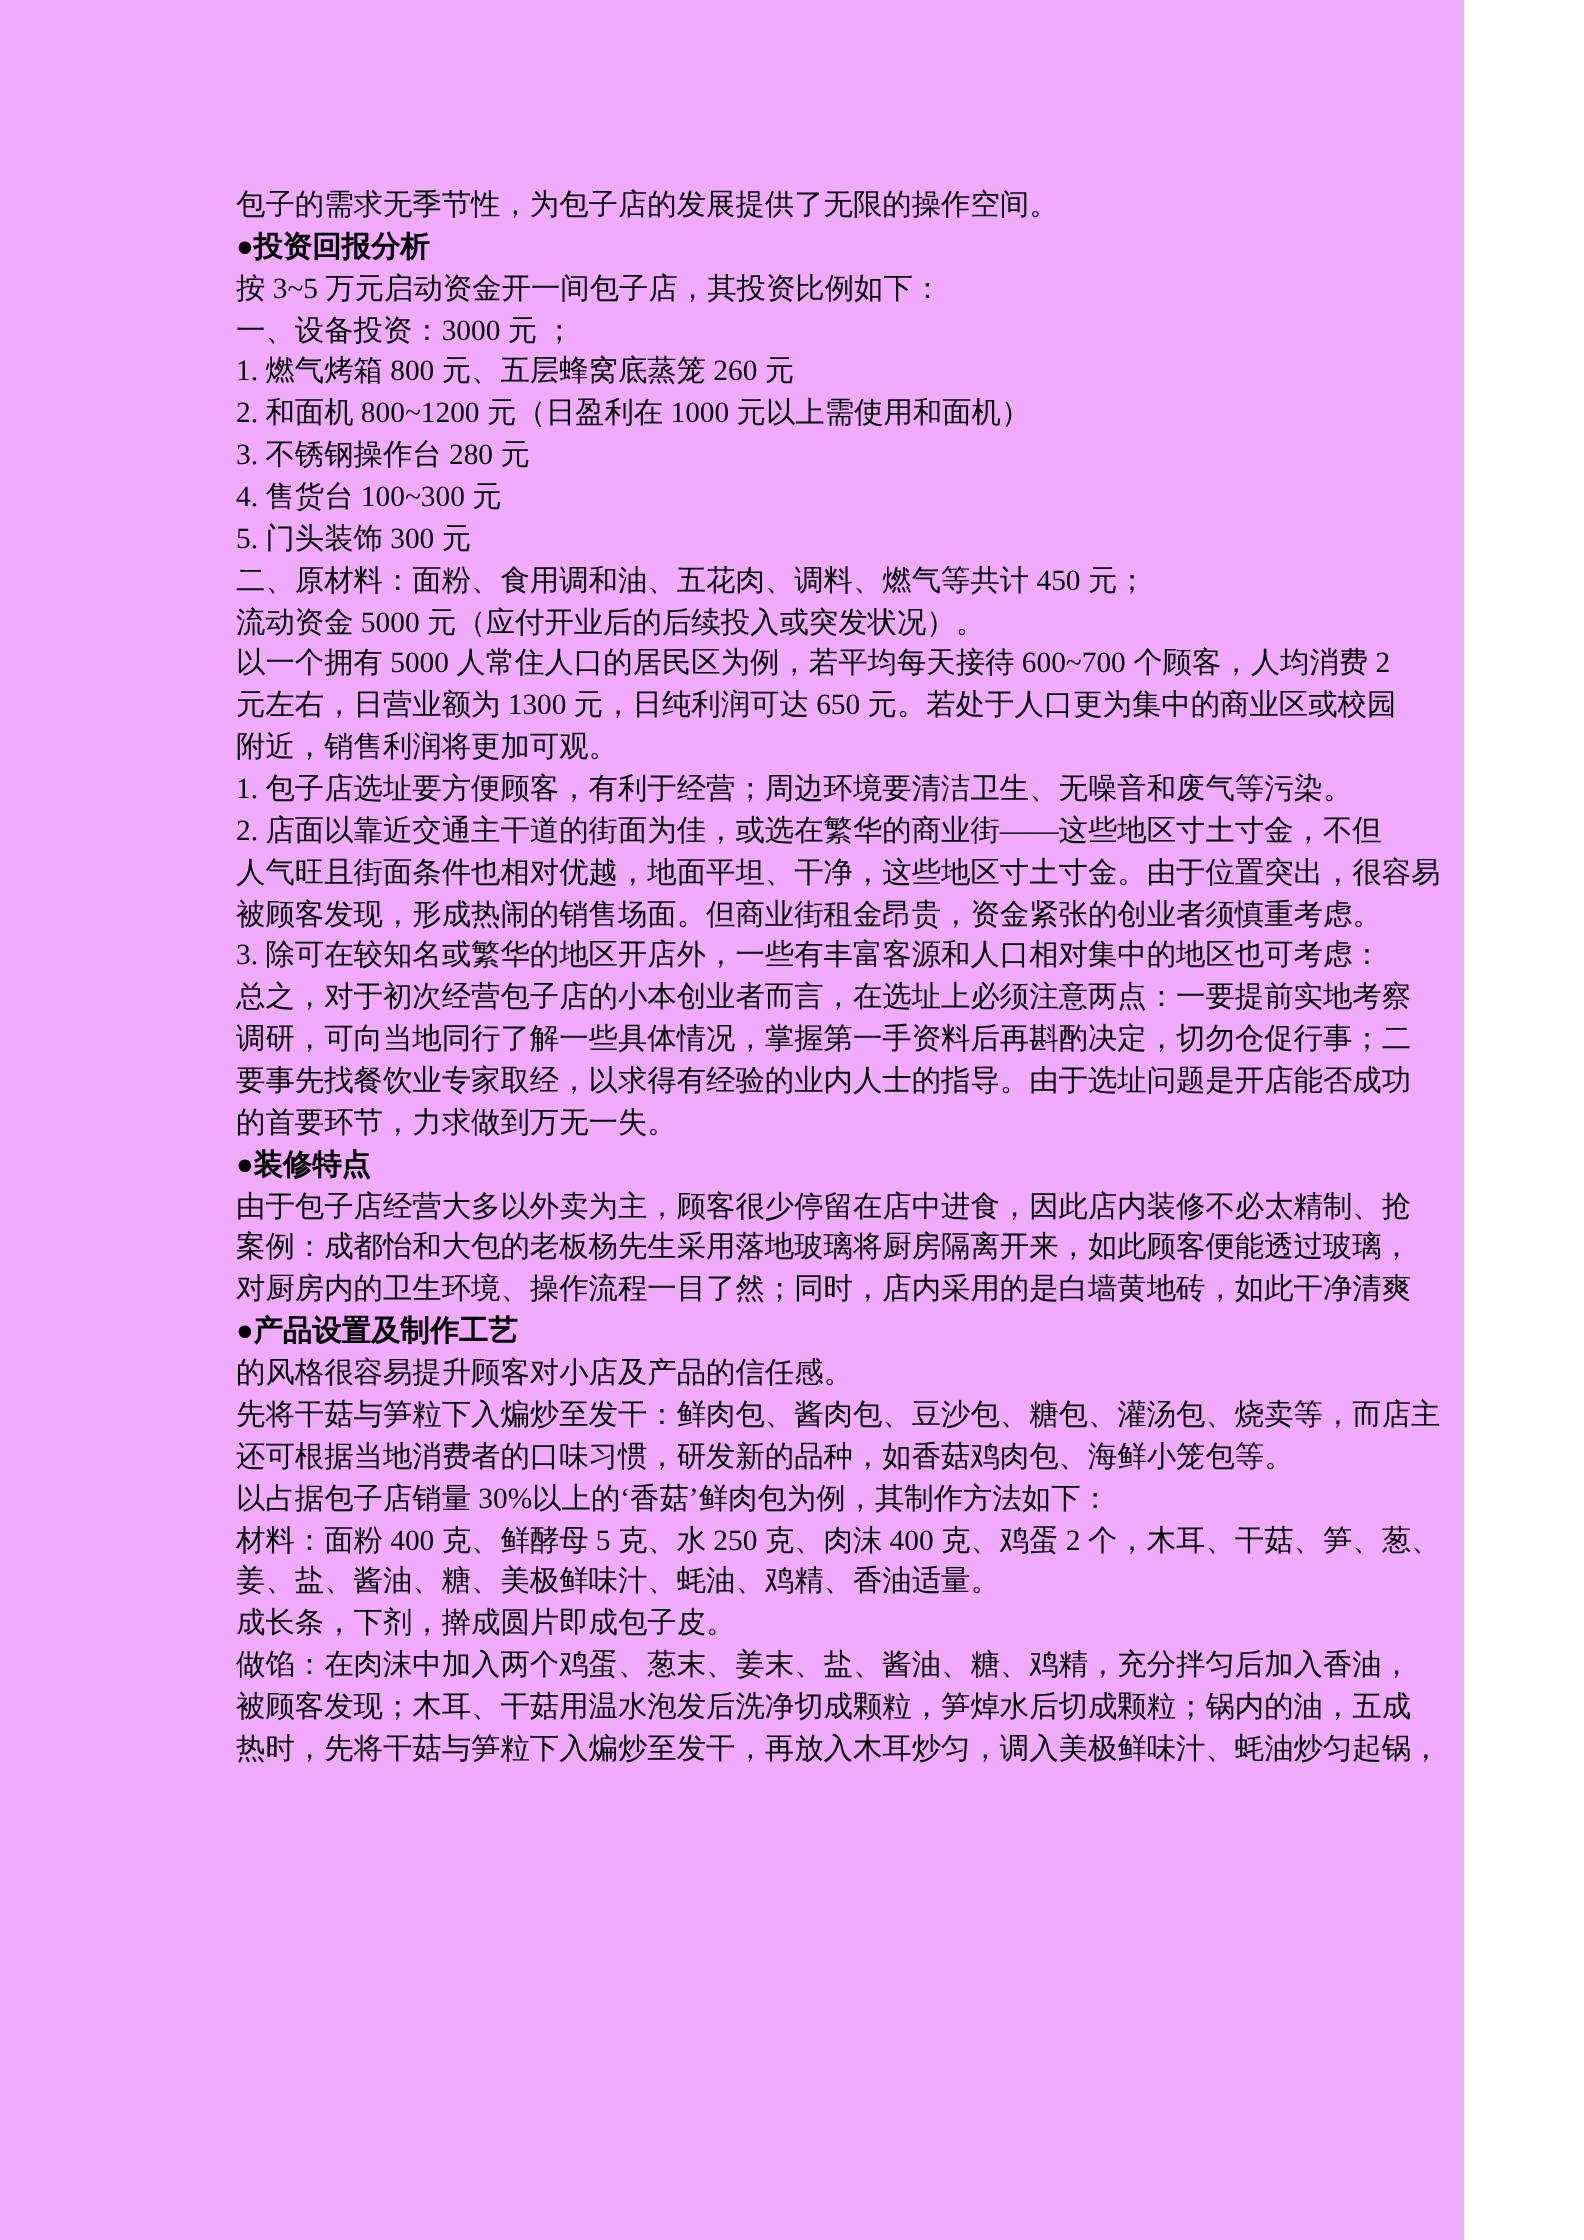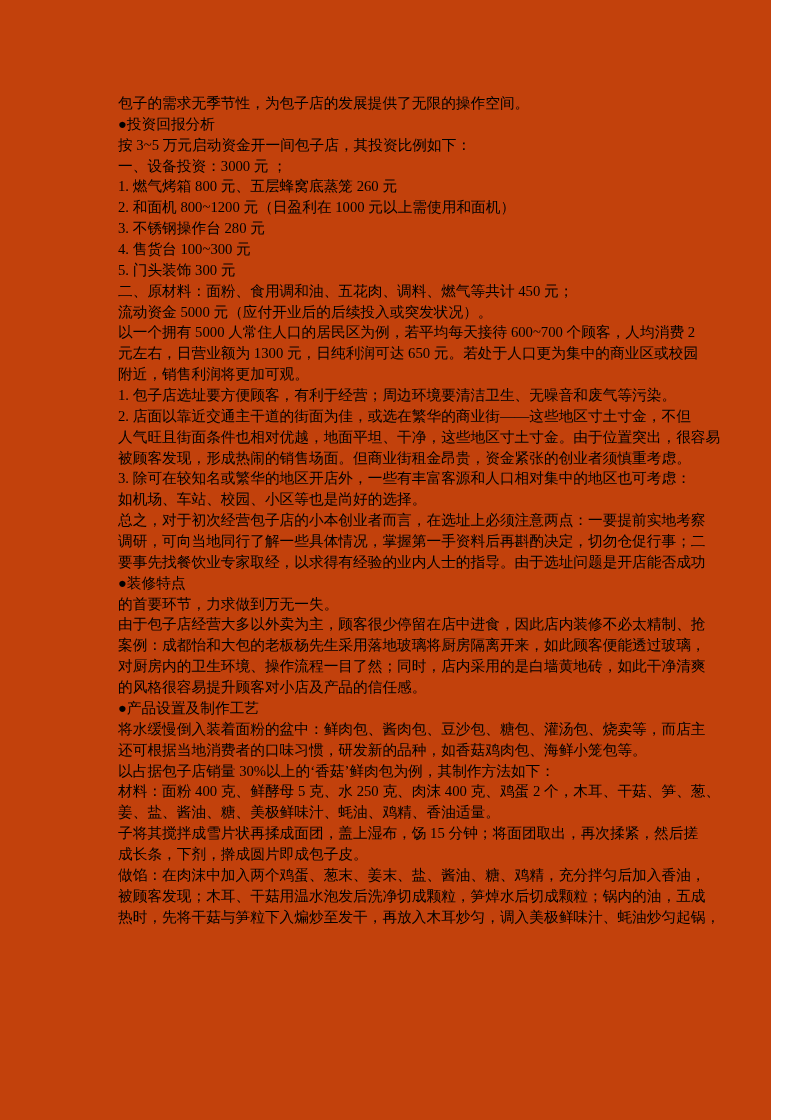--- a/index.html
+++ b/index.html
@@ -7,41 +7,40 @@
     padding: 0;
     background: #ffffff;
     width: 792px;
     height: 1120px;
     overflow: hidden;
   }
   .page {
     position: relative;
     width: 732px;
     height: 1120px;
-    background: #c2410c;
-    padding-left: 39px;
+    background: #f0abfc;
   }
   .text-block {
     position: absolute;
     left: 118px;
     top: 93px;
     width: 560px;
   }
   .line {
     font-family: "Liberation Serif", "DejaVu Serif", serif;
     font-size: 14.7px;
     line-height: 20.86px;
     height: 20.86px;
     color: #000000;
     white-space: nowrap;
     letter-spacing: 0;
   }
   .line.heading {
     
-    font-weight: normal;
+    font-weight: bold;
   }
 </style>
 </head>
 <body>
 
 <div class="page">
   <div class="text-block" id="text-block">
       <div class="line">包子的需求无季节性，为包子店的发展提供了无限的操作空间。</div>
       <div class="line heading">●投资回报分析</div>
       <div class="line">按 3~5 万元启动资金开一间包子店，其投资比例如下：</div>
@@ -54,35 +53,33 @@
       <div class="line">二、原材料：面粉、食用调和油、五花肉、调料、燃气等共计 450 元；</div>
       <div class="line">流动资金 5000 元（应付开业后的后续投入或突发状况）。</div>
       <div class="line">以一个拥有 5000 人常住人口的居民区为例，若平均每天接待 600~700 个顾客，人均消费 2</div>
       <div class="line">元左右，日营业额为 1300 元，日纯利润可达 650 元。若处于人口更为集中的商业区或校园</div>
       <div class="line">附近，销售利润将更加可观。</div>
       <div class="line">1. 包子店选址要方便顾客，有利于经营；周边环境要清洁卫生、无噪音和废气等污染。</div>
       <div class="line">2. 店面以靠近交通主干道的街面为佳，或选在繁华的商业街——这些地区寸土寸金，不但</div>
       <div class="line">人气旺且街面条件也相对优越，地面平坦、干净，这些地区寸土寸金。由于位置突出，很容易</div>
       <div class="line">被顾客发现，形成热闹的销售场面。但商业街租金昂贵，资金紧张的创业者须慎重考虑。</div>
       <div class="line">3. 除可在较知名或繁华的地区开店外，一些有丰富客源和人口相对集中的地区也可考虑：</div>
-      <div class="line">如机场、车站、校园、小区等也是尚好的选择。</div>
       <div class="line">总之，对于初次经营包子店的小本创业者而言，在选址上必须注意两点：一要提前实地考察</div>
       <div class="line">调研，可向当地同行了解一些具体情况，掌握第一手资料后再斟酌决定，切勿仓促行事；二</div>
       <div class="line">要事先找餐饮业专家取经，以求得有经验的业内人士的指导。由于选址问题是开店能否成功</div>
+      <div class="line">的首要环节，力求做到万无一失。</div>
       <div class="line heading">●装修特点</div>
-      <div class="line">的首要环节，力求做到万无一失。</div>
       <div class="line">由于包子店经营大多以外卖为主，顾客很少停留在店中进食，因此店内装修不必太精制、抢</div>
       <div class="line">案例：成都怡和大包的老板杨先生采用落地玻璃将厨房隔离开来，如此顾客便能透过玻璃，</div>
       <div class="line">对厨房内的卫生环境、操作流程一目了然；同时，店内采用的是白墙黄地砖，如此干净清爽</div>
+      <div class="line heading">●产品设置及制作工艺</div>
       <div class="line">的风格很容易提升顾客对小店及产品的信任感。</div>
-      <div class="line heading">●产品设置及制作工艺</div>
-      <div class="line">将水缓慢倒入装着面粉的盆中：鲜肉包、酱肉包、豆沙包、糖包、灌汤包、烧卖等，而店主</div>
+      <div class="line">先将干菇与笋粒下入煸炒至发干：鲜肉包、酱肉包、豆沙包、糖包、灌汤包、烧卖等，而店主</div>
       <div class="line">还可根据当地消费者的口味习惯，研发新的品种，如香菇鸡肉包、海鲜小笼包等。</div>
       <div class="line">以占据包子店销量 30%以上的‘香菇’鲜肉包为例，其制作方法如下：</div>
       <div class="line">材料：面粉 400 克、鲜酵母 5 克、水 250 克、肉沫 400 克、鸡蛋 2 个，木耳、干菇、笋、葱、</div>
       <div class="line">姜、盐、酱油、糖、美极鲜味汁、蚝油、鸡精、香油适量。</div>
-      <div class="line">子将其搅拌成雪片状再揉成面团，盖上湿布，饧 15 分钟；将面团取出，再次揉紧，然后搓</div>
       <div class="line">成长条，下剂，擀成圆片即成包子皮。</div>
       <div class="line">做馅：在肉沫中加入两个鸡蛋、葱末、姜末、盐、酱油、糖、鸡精，充分拌匀后加入香油，</div>
       <div class="line">被顾客发现；木耳、干菇用温水泡发后洗净切成颗粒，笋焯水后切成颗粒；锅内的油，五成</div>
       <div class="line">热时，先将干菇与笋粒下入煸炒至发干，再放入木耳炒匀，调入美极鲜味汁、蚝油炒匀起锅，</div>
     </div>
 </div>
 
 </body></html>

